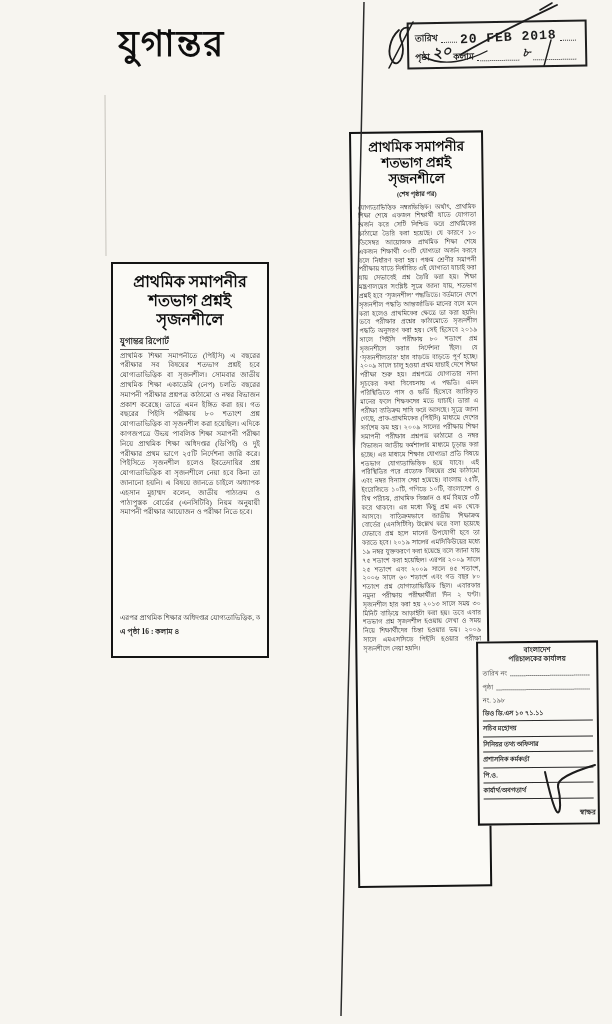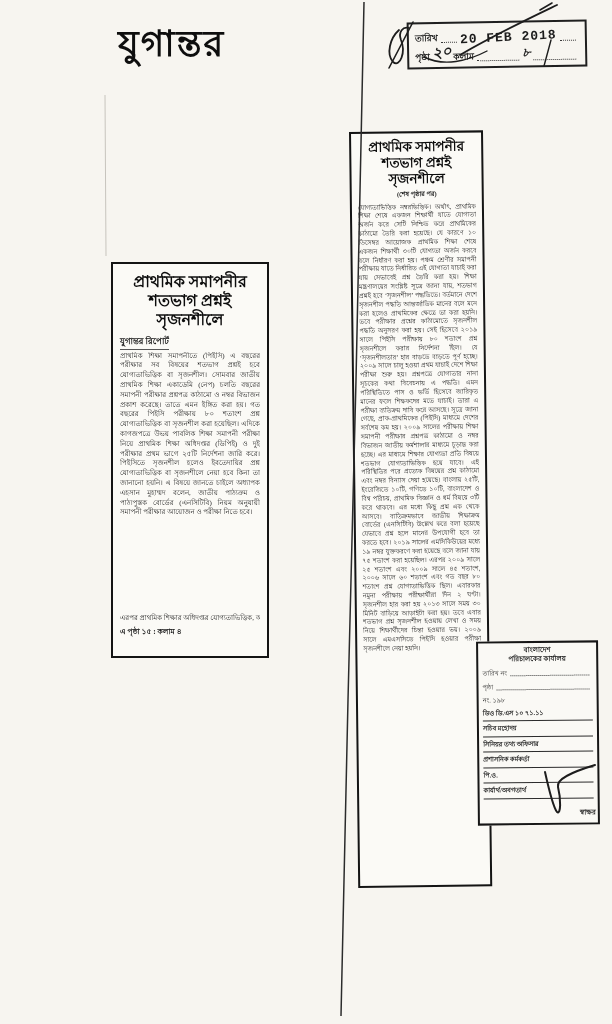--- a/index.html
+++ b/index.html
@@ -78,21 +78,21 @@
     <div class="headline">
       <div>প্রাথমিক সমাপনীর</div>
       <div>শতভাগ প্রশ্নই</div>
       <div>সৃজনশীলে</div>
     </div>
     <div>
       <span class="byline">যুগান্তর রিপোর্ট</span>
     </div>
     <div class="bodytext">প্রাথমিক শিক্ষা সমাপনীতে (পিইসি) এ বছরের পরীক্ষার সব বিষয়ের শতভাগ প্রশ্নই হবে যোগ্যতাভিত্তিক বা সৃজনশীল। সোমবার জাতীয় প্রাথমিক শিক্ষা একাডেমি (নেপ) চলতি বছরের সমাপনী পরীক্ষার প্রশ্নপত্র কাঠামো ও নম্বর বিভাজন প্রকাশ করেছে। তাতে এমন ইঙ্গিত করা হয়। গত বছরের পিইসি পরীক্ষায় ৮০ শতাংশ প্রশ্ন যোগ্যতাভিত্তিক বা সৃজনশীল করা হয়েছিল। এদিকে কাগজপত্রে উভয় পাবলিক শিক্ষা সমাপনী পরীক্ষা নিয়ে প্রাথমিক শিক্ষা অধিদপ্তর (ডিপিই) ও দুই পরীক্ষার প্রথম ভাগে ২৫টি নির্দেশনা জারি করে। পিইসিতে সৃজনশীল হলেও ইবতেদায়ির প্রশ্ন যোগ্যতাভিত্তিক বা সৃজনশীলে নেয়া হবে কিনা তা জানানো হয়নি। এ বিষয়ে জানতে চাইলে অধ্যাপক এহসান মুহাম্মদ বলেন, জাতীয় পাঠ্যক্রম ও পাঠ্যপুস্তক বোর্ডের (এনসিটিবি) নিয়ম অনুযায়ী সমাপনী পরীক্ষার আয়োজন ও পরীক্ষা নিতে হবে।</div>
     <div class="cont-line">এরপর প্রাথমিক শিক্ষার অধিদপ্তর যোগ্যতাভিত্তিক, আর সাধারণ অংশে</div>
-    <div class="footer-line">এ পৃষ্ঠা ১৫ : কলাম ৪</div>
+    <div class="footer-line">এ পৃষ্ঠা 16 : কলাম ৪</div>
   </div>
 
   <div class="clipping" id="right-clipping">
     <div class="headline">
       <div>প্রাথমিক সমাপনীর</div>
       <div>শতভাগ প্রশ্নই</div>
       <div>সৃজনশীলে</div>
     </div>
     <div class="contnote">(শেষ পৃষ্ঠার পর)</div>
     <div class="bodytext">

